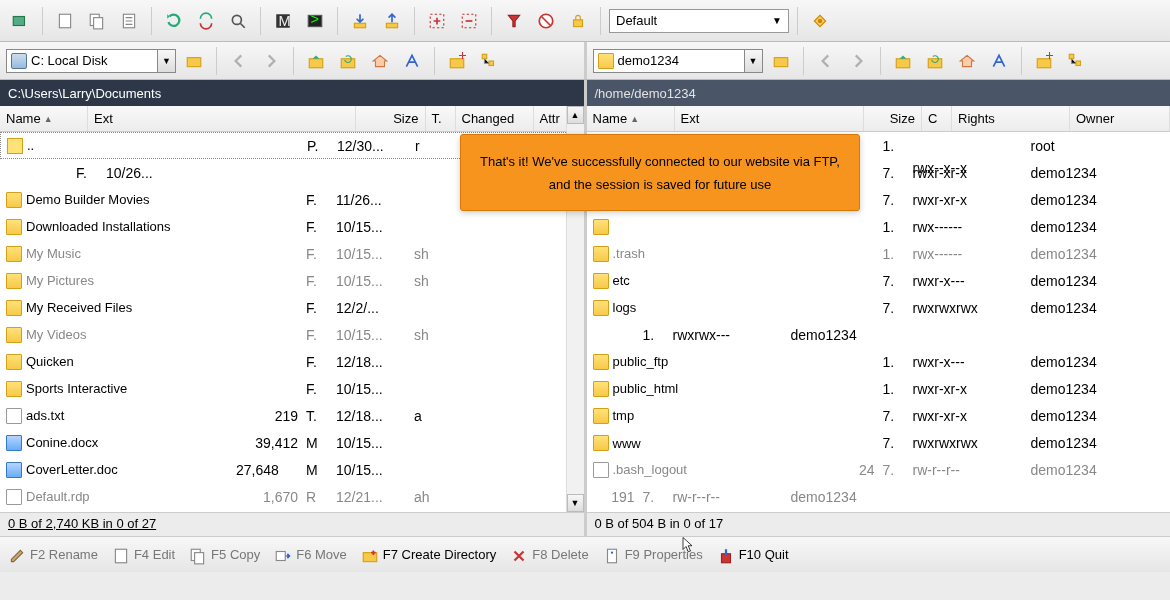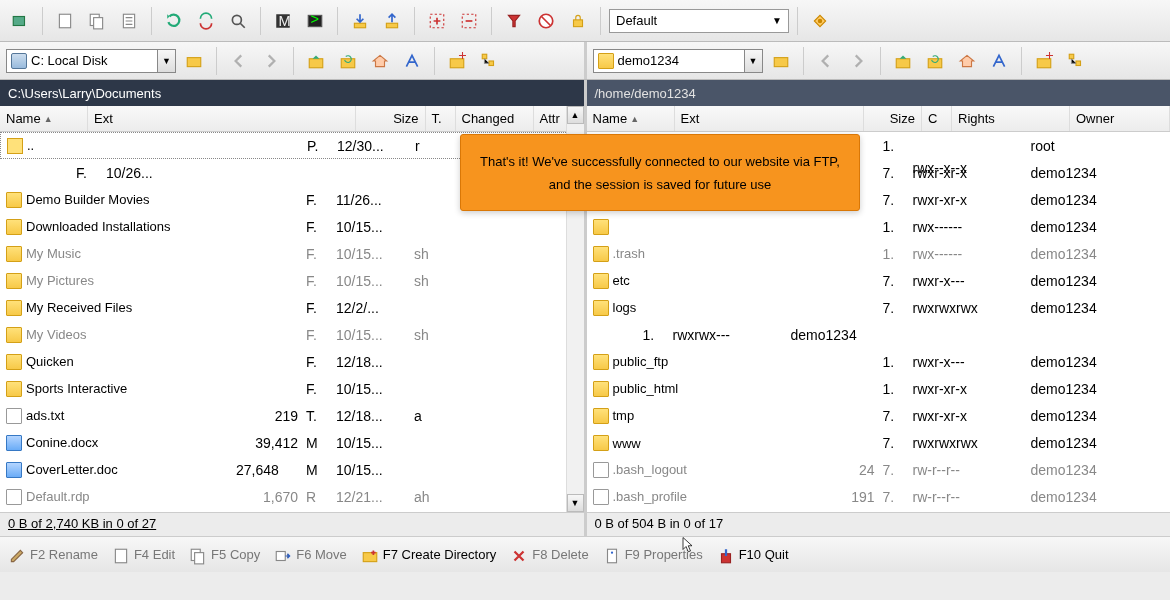--- a/index.html
+++ b/index.html
@@ -611,24 +611,20 @@
      <div class="cell" style="width:240px;display:flex;align-items:center;">
             <span class="icon-sm file-icon"></span>
             <span>.bash_logout</span>
           </div>
      <div class="cell" style="width:50px;text-align:right;">24</div>
      <div class="cell" style="width:30px;">7.</div>
      <div class="cell" style="width:118px;">rw-r--r--</div>
      <div class="cell" style="width:100px;">demo1234</div>
    </div>
         <div class="row hidden-item">
-     <div class="cell" style="width:240px;display:flex;align-items:center;">
-            <span class="icon-sm file-icon"></span>
-            <span>.bash_profile</span>
-          </div>
      <div class="cell" style="width:50px;text-align:right;">191</div>
      <div class="cell" style="width:30px;">7.</div>
      <div class="cell" style="width:118px;">rw-r--r--</div>
      <div class="cell" style="width:100px;">demo1234</div>
    </div>
         <div class="row hidden-item">
      
      
      
      

